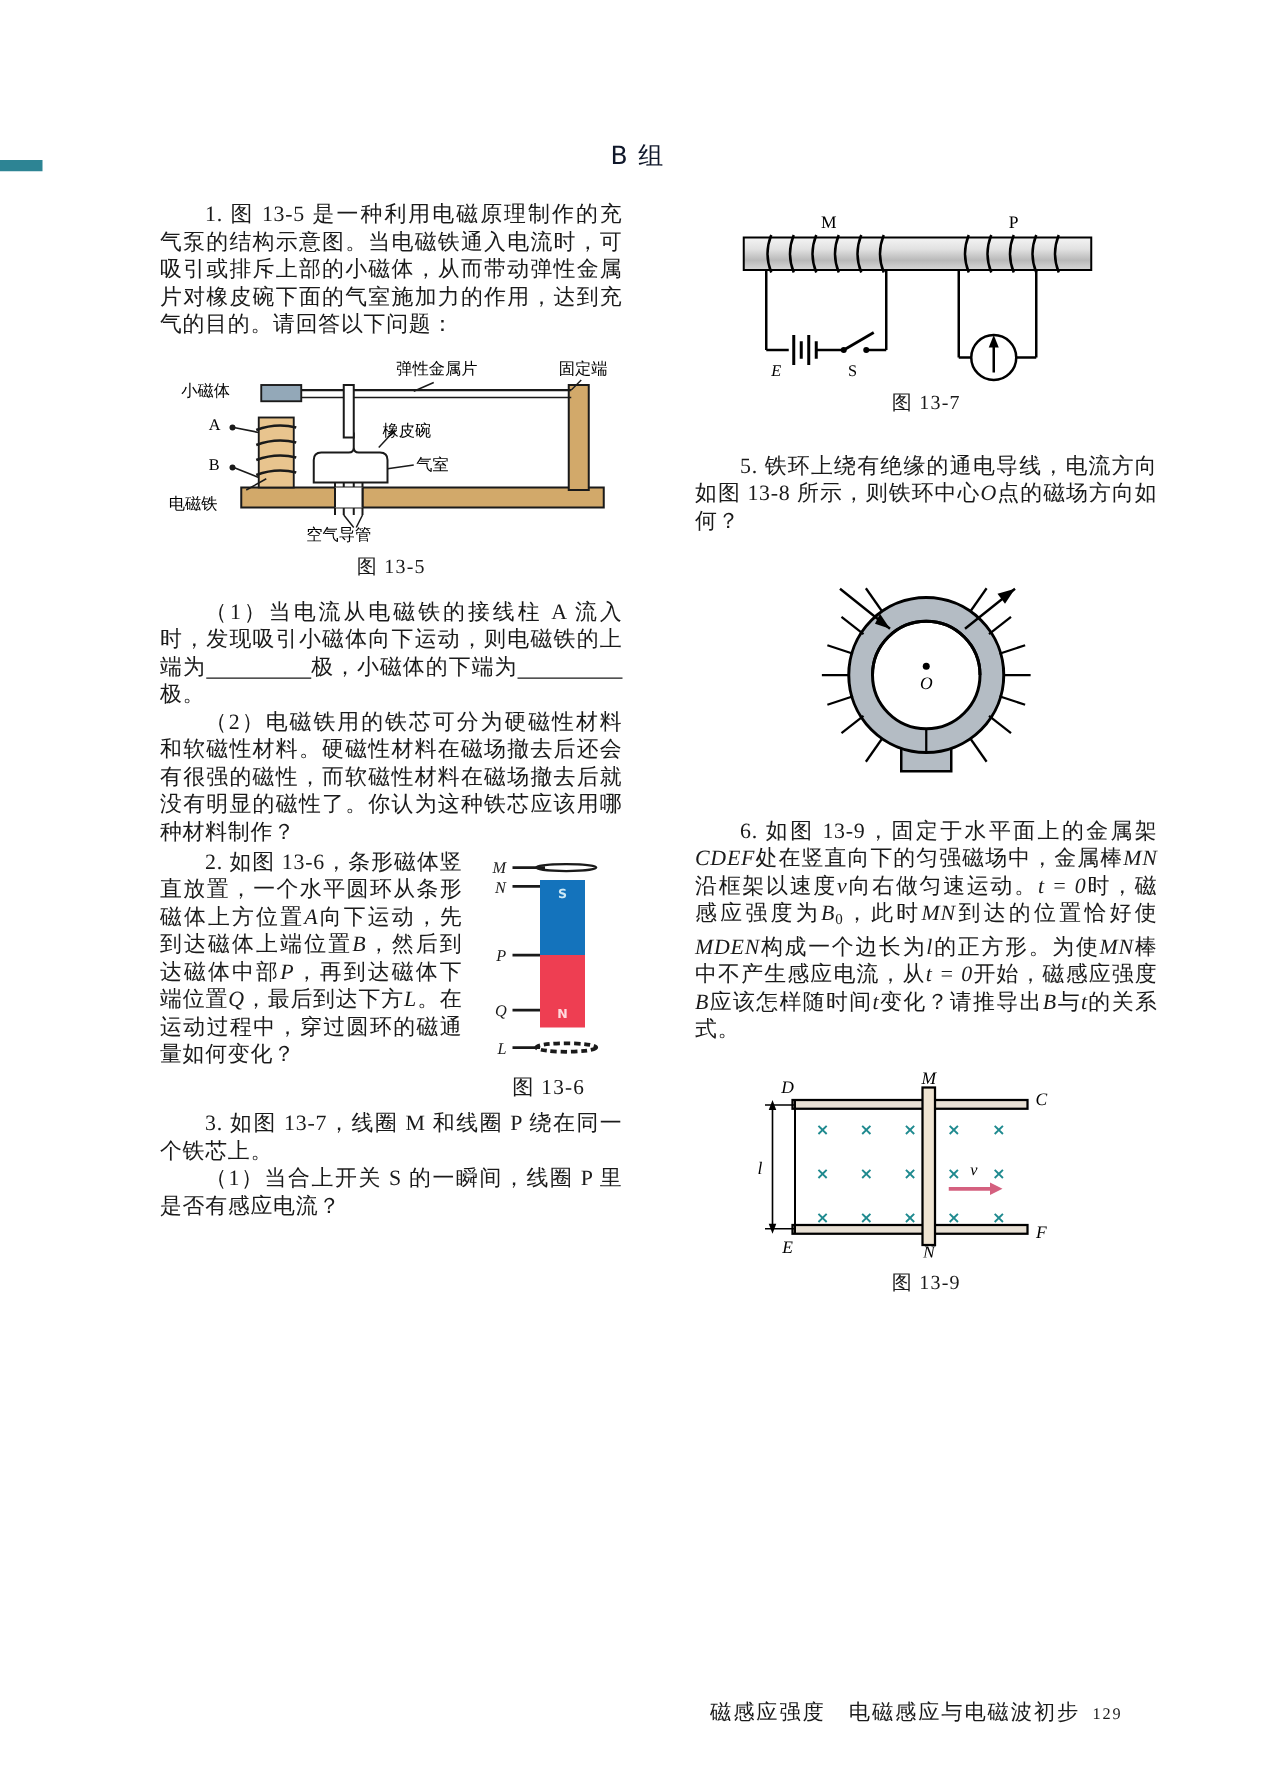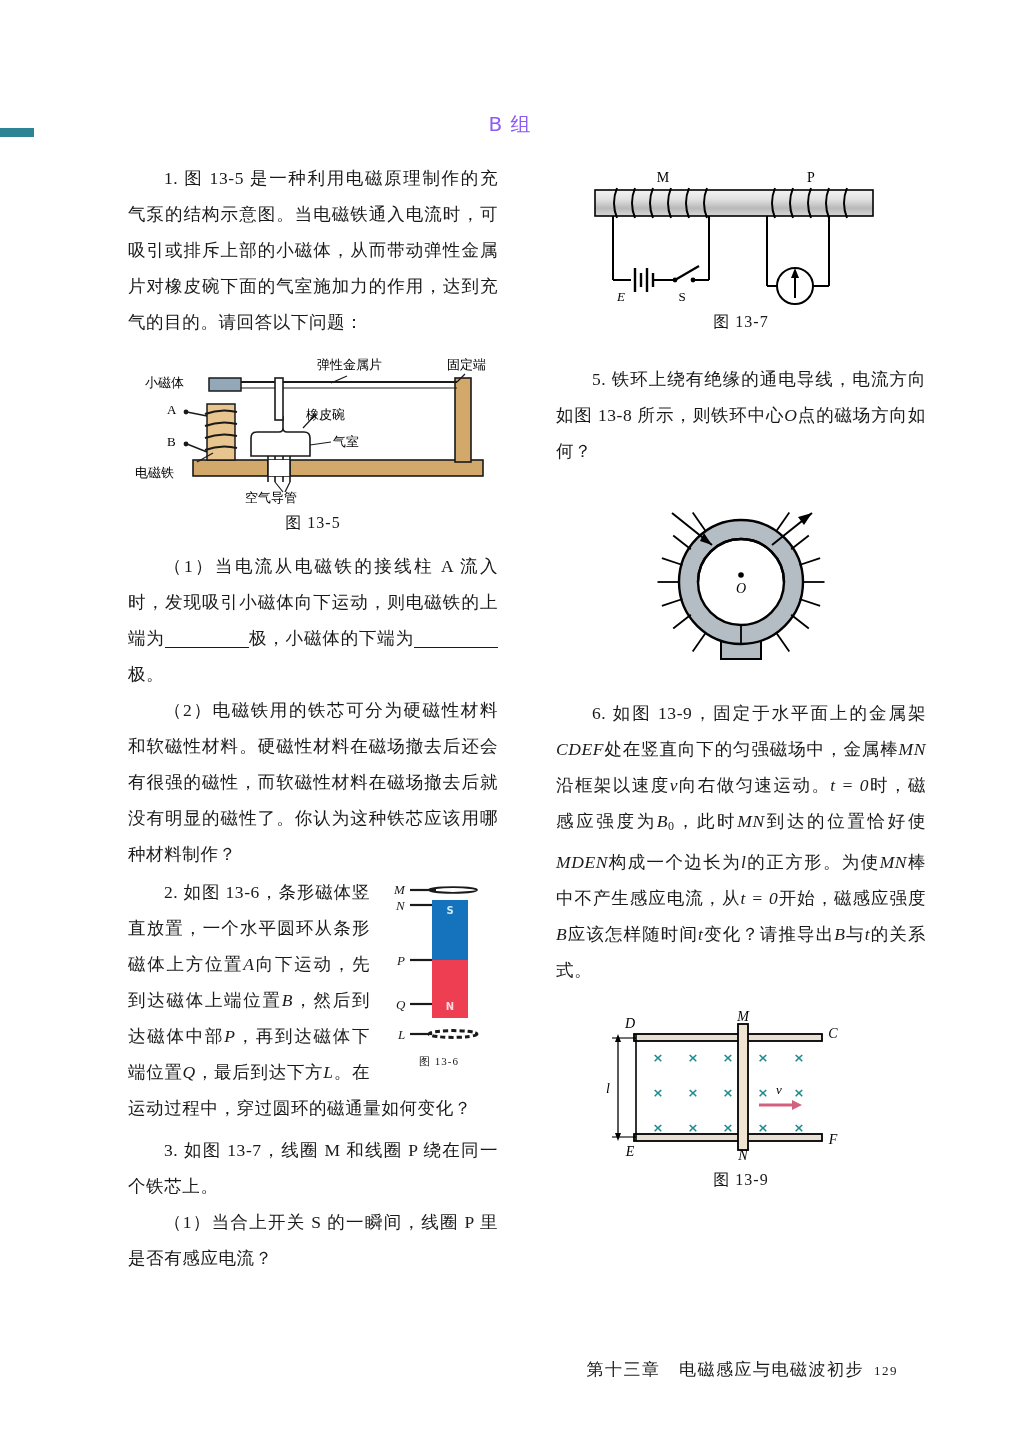--- a/index.html
+++ b/index.html
@@ -10,32 +10,32 @@
     position:relative;overflow:hidden;
   }
   .page{position:absolute;left:0;top:0;width:1020px;height:1431px;}
 
   
   .edge-tab{position:absolute;left:0;top:128px;width:34px;height:9px;background:#2d8494;}
 
   
   .group-heading{
     position:absolute;left:0;top:111px;width:1020px;
-    text-align:center;font-size:20px;color:#8b5cf6;letter-spacing:1px;
+    text-align:center;font-size:20px;color:#0f172a;letter-spacing:1px;
     font-family:"DejaVu Sans","Liberation Sans",sans-serif;
   }
 
   
   .col{position:absolute;top:160px;width:370px;}
   .col-left{left:128px;}
   .col-right{left:556px;}
 
   .para{
     font-family:"Liberation Serif","DejaVu Serif",serif;
-    font-size:17.5px;line-height:36px;color:#1a1a1a;
+    font-size:17.5px;line-height:22px;color:#1a1a1a;
     text-align:justify;text-justify:inter-ideograph;
     letter-spacing:0.6px;
     margin:0 0 0 0;
   }
   .para.indent{text-indent:36px;}
   .blank-line{display:inline-block;width:84px;border-bottom:1.4px solid #1a1a1a;vertical-align:-4px;}
   .it{font-style:italic;font-family:"Liberation Serif","DejaVu Serif",serif;}
   .sub{font-size:12px;vertical-align:-3px;}
 
   .fig-caption{
@@ -158,21 +158,21 @@
 
           <line x1="30" y1="156" x2="52" y2="156" stroke="#1a1a1a" stroke-width="2.2"></line>
           <ellipse cx="73" cy="156" rx="24" ry="3.4" fill="none" stroke="#1a1a1a" stroke-width="3" stroke-dasharray="5 3"></ellipse>
 
           <text x="14" y="16" font-size="13" font-style="italic" fill="#1a1a1a" font-family="Liberation Serif, serif">M</text>
           <text x="16" y="32" font-size="13" font-style="italic" fill="#1a1a1a" font-family="Liberation Serif, serif">N</text>
           <text x="17" y="87" font-size="13" font-style="italic" fill="#1a1a1a" font-family="Liberation Serif, serif">P</text>
           <text x="16" y="131" font-size="13" font-style="italic" fill="#1a1a1a" font-family="Liberation Serif, serif">Q</text>
           <text x="18" y="161" font-size="13" font-style="italic" fill="#1a1a1a" font-family="Liberation Serif, serif">L</text>
         </svg>
-        <div class="fig-caption" style="margin-top:6px;font-size:11px;">图 13-6</div>
+        <div class="fig-caption" style="margin-top:6px;font-size:17px;">图 13-6</div>
       </div>
 
       <p class="para indent"><span>2. 如图 13-6，条形磁体竖直放置，一个水平圆环从条形磁体上方位置</span><span class="it">A</span><span>向下运动，先到达磁体上端位置</span><span class="it">B</span><span>，然后到达磁体中部</span><span class="it">P</span><span>，再到达磁体下端位置</span><span class="it">Q</span><span>，最后到达下方</span><span class="it">L</span><span>。在运动过程中，穿过圆环的磁通量如何变化？</span></p>
     </div>
 
     <p class="para indent" style="margin-top:6px;">3. 如图 13-7，线圈 M 和线圈 P 绕在同一个铁芯上。</p>
     <p class="para indent">（1）当合上开关 S 的一瞬间，线圈 P 里是否有感应电流？</p>
   </div>
 
   <div class="col col-right">
@@ -331,16 +331,16 @@
           <text x="147" y="150" font-size="14" font-style="italic" fill="#000" text-anchor="middle" font-family="Liberation Serif, serif">N</text>
           <text x="12" y="83" font-size="14" font-style="italic" fill="#000" text-anchor="middle" font-family="Liberation Serif, serif">l</text>
           <text x="183" y="84" font-size="13" font-style="italic" fill="#000" text-anchor="middle" font-family="Liberation Serif, serif">v</text>
         </svg>
       </div>
       <div class="fig-caption" style="margin-top:10px;">图 13-9</div>
     </div>
   </div>
 
   <div class="footer">
-    <span>第十三章　电磁感应与电磁波初步</span><span class="pgnum">129</span>
+    <span>磁感应强度　电磁感应与电磁波初步</span><span class="pgnum">129</span>
   </div>
 
 </div>
 
 </body></html>

